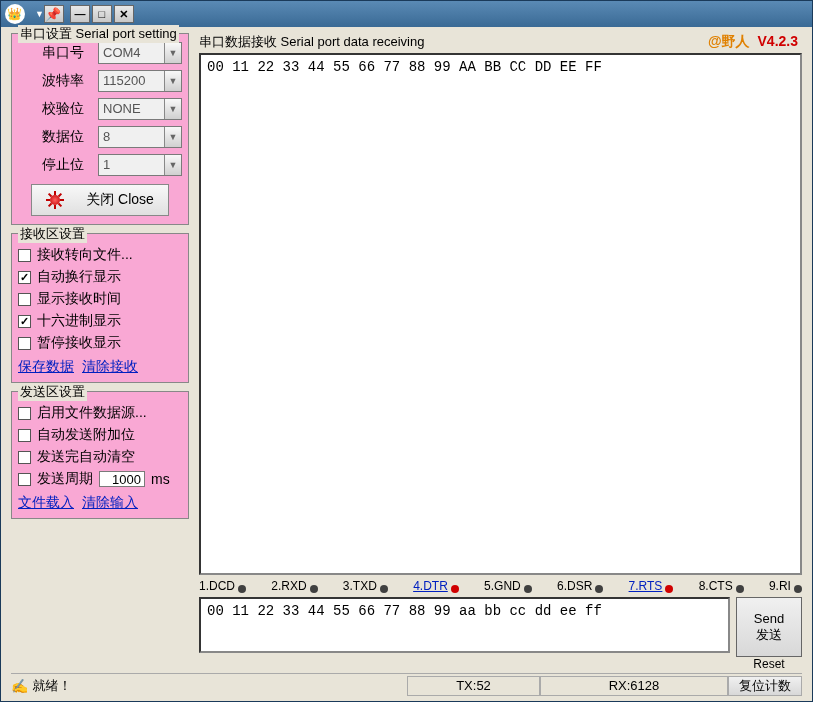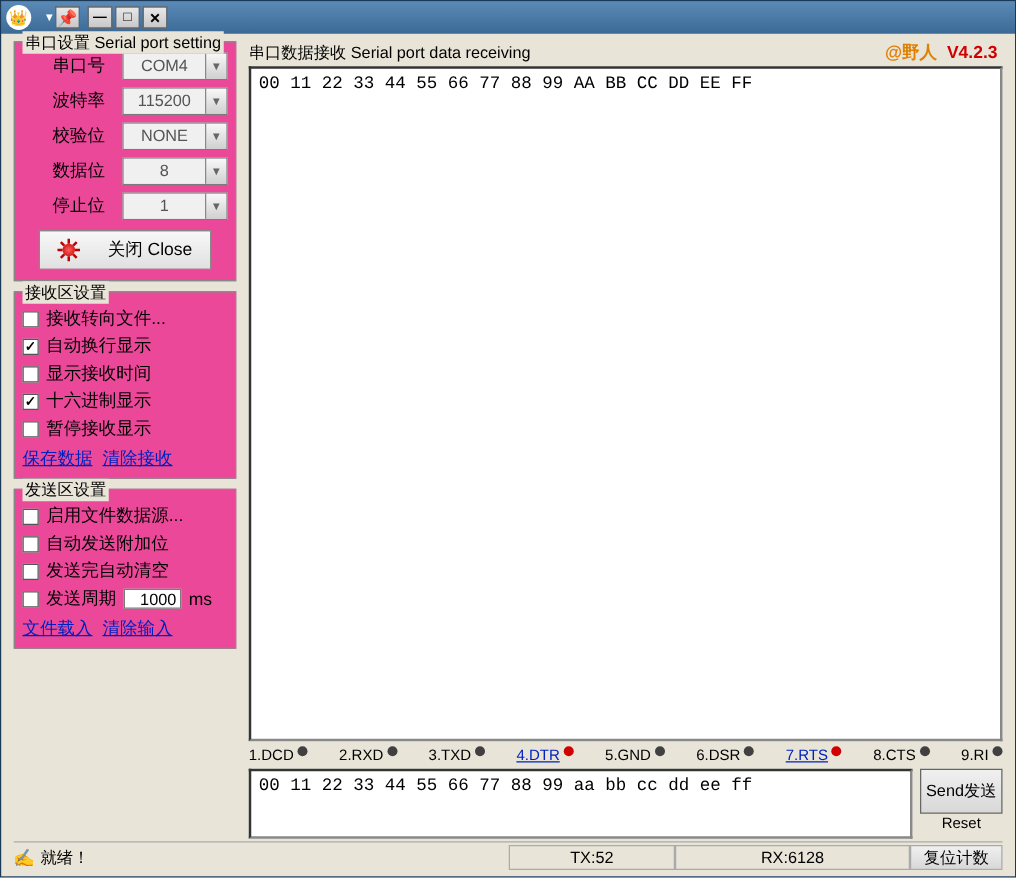--- a/index.html
+++ b/index.html
@@ -13,49 +13,49 @@
 .titlebar-btns { display: flex; gap: 2px; }
 .titlebar-btn { width: 20px; height: 18px; background: linear-gradient(#e8e8e8,#c8c8c8); border: 1px solid #666; font-size: 11px; display: flex; align-items: center; justify-content: center; cursor: pointer; color: #000; font-weight: bold; }
 .pin-btn { font-size: 13px; margin-right: 6px; }
 .client { flex: 1; background: #e8e4d8; padding: 6px 10px 4px 10px; display: flex; flex-direction: column; position: relative; }
 .brand { position: absolute; top: 6px; right: 14px; font-size: 14px; font-weight: bold; }
 .brand .at { color: #e08000; }
 .brand .ver { color: #d00000; margin-left: 4px; }
 .main-area { flex: 1; display: flex; gap: 10px; min-height: 0; }
 .left-col { width: 178px; display: flex; flex-direction: column; gap: 8px; }
 .right-col { flex: 1; display: flex; flex-direction: column; min-width: 0; }
-.fieldset { border: 1px solid #888; padding: 8px 6px 6px 6px; position: relative; background: #ec4899; }
+.fieldset { border: 1px solid #888; padding: 8px 6px 6px 6px; position: relative; background: #f9a8d4; }
 .fieldset-legend { position: absolute; top: -9px; left: 6px; background: #e8e4d8; padding: 0 2px; font-size: 13px; white-space: nowrap; }
 .port-row { display: flex; align-items: center; margin-bottom: 6px; gap: 6px; margin-left: 24px; }
 .port-row label { width: 50px; font-size: 14px; }
 .combo { flex: 1; height: 22px; display: flex; border: 1px solid #7a7a7a; background: #f0f0f0; }
-.combo-val { flex: 1; padding: 2px 4px; font-size: 13px; background: #f0f0f0; color: #555; text-align: center; }
+.combo-val { flex: 1; padding: 2px 4px; font-size: 13px; background: #f0f0f0; color: #555; }
 .combo-arrow { width: 17px; background: linear-gradient(#f8f8f8,#d0d0d0); border-left: 1px solid #888; display: flex; align-items: center; justify-content: center; font-size: 9px; color: #666; }
 .close-btn { margin: 8px auto 2px auto; display: flex; align-items: center; gap: 22px; border: 1px solid #888; background: linear-gradient(#f8f8f8,#e0e0e0); padding: 6px 14px; cursor: pointer; font-size: 14px; }
 .red-dot { width: 18px; height: 18px; position: relative; display: flex; align-items: center; justify-content: center; }
 .red-dot::before { content: ""; width: 10px; height: 10px; background: radial-gradient(#ff6060,#c00000); border-radius: 50%; position: absolute; }
 .red-dot .rays { position: absolute; width: 18px; height: 18px; }
 .red-dot .rays::before, .red-dot .rays::after { content: ""; position: absolute; background: #c00000; }
 .chk-row { display: flex; align-items: center; gap: 6px; margin: 4px 0; font-size: 14px; }
 .chk { width: 13px; height: 13px; border: 1px solid #555; background: #fff; display: flex; align-items: center; justify-content: center; font-size: 11px; cursor: pointer; }
 .chk.checked::after { content: "✓"; font-weight: bold; }
 .link-row { display: flex; gap: 8px; margin-top: 6px; font-size: 14px; }
 .link { color: #0020c0; text-decoration: underline; cursor: pointer; }
 .period-input { width: 46px; height: 16px; border: 1px solid #7a7a7a; background: #fff; text-align: right; padding: 0 3px; font-size: 13px; }
 .recv-legend { font-size: 13px; margin-bottom: 2px; }
 .recv-box { flex: 1; border: 2px inset #888; background: #fff; padding: 4px 6px; font-family: "Courier New", monospace; font-size: 14px; overflow: auto; white-space: pre; }
 .signal-row { display: flex; gap: 4px; padding: 4px 0 4px 0; font-size: 12px; align-items: center; justify-content: space-between; }
-.signal { display: flex; align-items: flex-start; gap: 3px; white-space: nowrap; }
+.signal { display: flex; align-items: flex-end; gap: 3px; white-space: nowrap; }
 .signal.link-s { color: #0020c0; text-decoration: underline; }
 .sig-dot { width: 8px; height: 8px; border-radius: 50%; background: #404040; display: inline-block; }
 .sig-dot.red { background: #d00000; }
 .send-row { display: flex; gap: 6px; align-items: stretch; }
 .send-box { flex: 1; border: 2px inset #888; background: #fff; padding: 4px 6px; font-family: "Courier New", monospace; font-size: 14px; height: 56px; }
 .send-btn-col { display: flex; flex-direction: column; align-items: center; }
-.send-btn { width: 66px; height: 36px; border: 1px solid #666; background: linear-gradient(#f0f0f0,#d8d8d8); cursor: pointer; font-size: 13px; display: flex; flex-direction: row; align-items: center; justify-content: center; line-height: 1.2; }
+.send-btn { width: 66px; height: 60px; border: 1px solid #666; background: linear-gradient(#f0f0f0,#d8d8d8); cursor: pointer; font-size: 13px; display: flex; flex-direction: column; align-items: center; justify-content: center; line-height: 1.2; }
 .reset-lbl { font-size: 12px; margin-top: 0px; }
 .statusbar { height: 24px; border-top: 1px solid #aaa; display: flex; align-items: center; background: #e8e4d8; margin-top: 2px; }
 .status-cell { border: 1px solid #aaa; height: 20px; display: flex; align-items: center; padding: 0 6px; font-size: 13px; }
 .status-ready { flex: 1; display: flex; align-items: center; border: none; }
 .status-ready .ico { color: #b09000; margin-right: 4px; font-size: 14px; }
 .status-tx { width: 133px; justify-content: center; }
 .status-rx { width: 188px; justify-content: center; }
 .status-reset { width: 74px; justify-content: center; background: linear-gradient(#f0f0f0,#d8d8d8); cursor: pointer; }
 .rays span { position: absolute; width: 2px; height: 4px; background: #c00000; left: 8px; transform-origin: 1px 9px; }
 </style>

